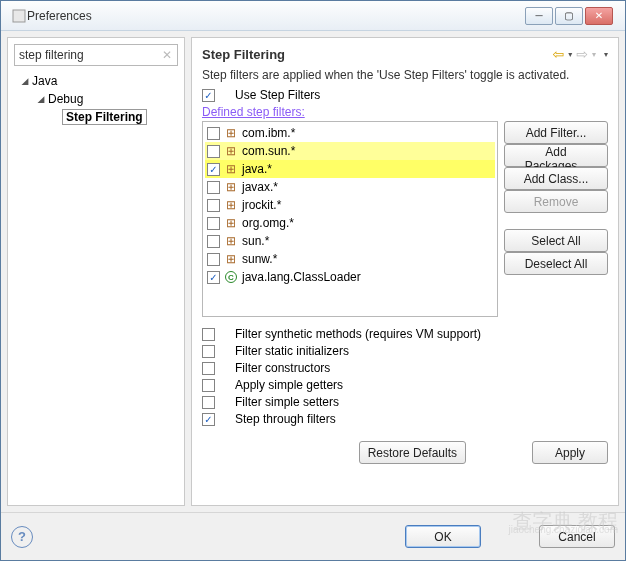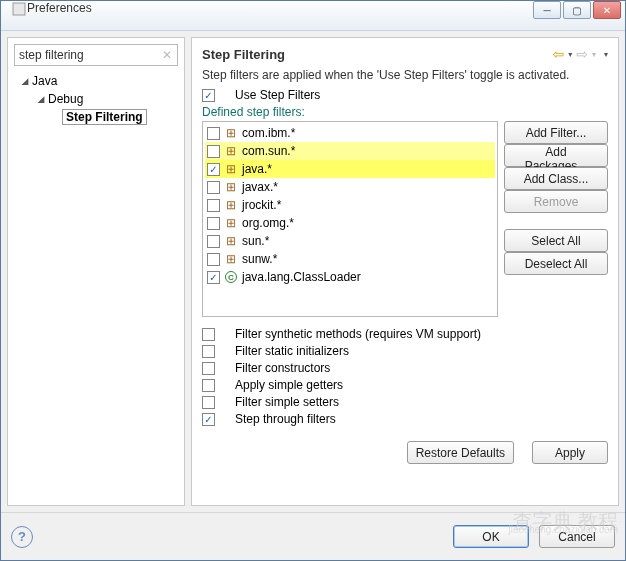--- a/index.html
+++ b/index.html
@@ -1,19 +1,19 @@
 <!DOCTYPE html>
 <html><head>
 <meta charset="utf-8">
 <style>
 * { box-sizing: border-box; margin: 0; padding: 0; font-family: "Segoe UI", Tahoma, sans-serif; font-size: 12px; }
 body { background: #fff; width: 626px; height: 561px; overflow: hidden; }
 
 .window { width: 626px; height: 561px; border: 1px solid #5a7ca0; background: #f0f0f0; display: flex; flex-direction: column; }
-.titlebar { height: 30px; background: linear-gradient(#fdfefe,#e8eef5); display: flex; padding: 0 4px 0 10px; border-bottom: 1px solid #c6d4e1; }
+.titlebar { height: 30px; background: linear-gradient(#fdfefe,#e8eef5); display: flex; align-items: center; padding: 0 12px 0 10px; border-bottom: 1px solid #c6d4e1; }
 .titlebar .title { flex: 1; color: #333; }
 .winbtns { display: flex; gap: 2px; }
 .winbtn { width: 28px; height: 18px; border: 1px solid #8aa0b8; border-radius: 2px; background: linear-gradient(#fcfdfe,#dde8f3); display: flex; align-items: center; justify-content: center; font-size: 10px; color: #333; }
 .winbtn.close { background: linear-gradient(#f4a3a1,#d96f68); border-color: #b65651; color: #fff; }
 
 .body { flex: 1; display: flex; padding: 6px; gap: 6px; min-height: 0; }
 .sidebar { width: 178px; background: #fff; border: 1px solid #c9c9c9; padding: 6px; display: flex; flex-direction: column; }
 .searchwrap { position: relative; margin-bottom: 6px; }
 .searchbox { width: 100%; height: 22px; border: 1px solid #b8b8b8; background: #fff; padding: 2px 20px 2px 4px; color: #333; }
 .clearbtn { position: absolute; right: 3px; top: 3px; width: 16px; height: 16px; color: #bbb; display: flex; align-items: center; justify-content: center; cursor: pointer; }
@@ -33,21 +33,21 @@
 .tb-arrow { font-size: 14px; }
 .tb-back { color: #d9a300; }
 .tb-fwd { color: #bbb; }
 .tb-drop { font-size: 8px; color: #555; }
 
 .desc { color: #333; margin-bottom: 6px; }
 .chk-row { display: flex; align-items: center; gap: 20px; margin-bottom: 3px; }
 .chk { width: 13px; height: 13px; border: 1px solid #838383; background: #fff; display: inline-flex; align-items: center; justify-content: center; font-size: 10px; color: #2060c0; }
 .chk.checked::before { content: "✓"; }
 
-.label-defined { margin-bottom: 2px; color: #0f766e; }
+.label-defined { margin-bottom: 2px; color: #8b5cf6; text-decoration: underline; }
 
 .filters-area { display: flex; gap: 6px; min-height: 0;}
 .filter-list { width: 300px; height: 196px; border: 1px solid #b8b8b8; background: #fff; overflow: auto; padding: 2px; }
 .filter-row { display: flex; align-items: center; height: 18px; gap: 4px; padding-left: 2px; }
 .filter-row.hl { background: #ffff66; }
 .filter-row.hl2 { background: #ffff99; }
 .pkg-icon { width: 14px; text-align: center; color: #a86a2c; }
 .cls-icon { width: 14px; height: 14px; display: flex; align-items: center; justify-content: center; }
 .cls-icon span { width: 12px; height: 12px; border: 1px solid #2b8a2b; border-radius: 50%; display: inline-flex; align-items: center; justify-content: center; color: #2b8a2b; font-size: 8px; font-weight: bold; }
 
@@ -57,21 +57,21 @@
 .btn-gap { height: 16px; }
 
 .opt-group { margin-top: 10px; text-align: right; }
 
 .footer-main { display: flex; justify-content: flex-end; gap: 18px; margin-top: 12px; }
 
 .window-footer { height: 48px; border-top: 1px solid #d6d6d6; display: flex; align-items: center; padding: 0 10px; }
 .help { width: 22px; height: 22px; border: 1.5px solid #688cbf; border-radius: 50%; display: flex; align-items: center; justify-content: center; color: #688cbf; font-weight: bold; font-size: 13px; }
 .footer-spacer { flex: 1; }
 .btn.primary { border: 1px solid #4a7dbf; box-shadow: 0 0 0 1px #a6c8ef inset; }
-.btn.wide { min-width: 76px; }
+.btn.wide { min-width: 76px; margin-left: 48px; }
 
 .watermark { position: absolute; right: 8px; bottom: 26px; color: #ccc; font-size: 20px; font-family: "SimHei", sans-serif; pointer-events: none; opacity: 0.6; }
 .watermark-sub { position: absolute; right: 8px; bottom: 26px; color: #ccc; font-size: 10px; pointer-events: none; opacity: 0.6; }
 </style>
 </head>
 <body>
 
 <div class="window">
   <div class="titlebar">
     <svg width="16" height="16">

